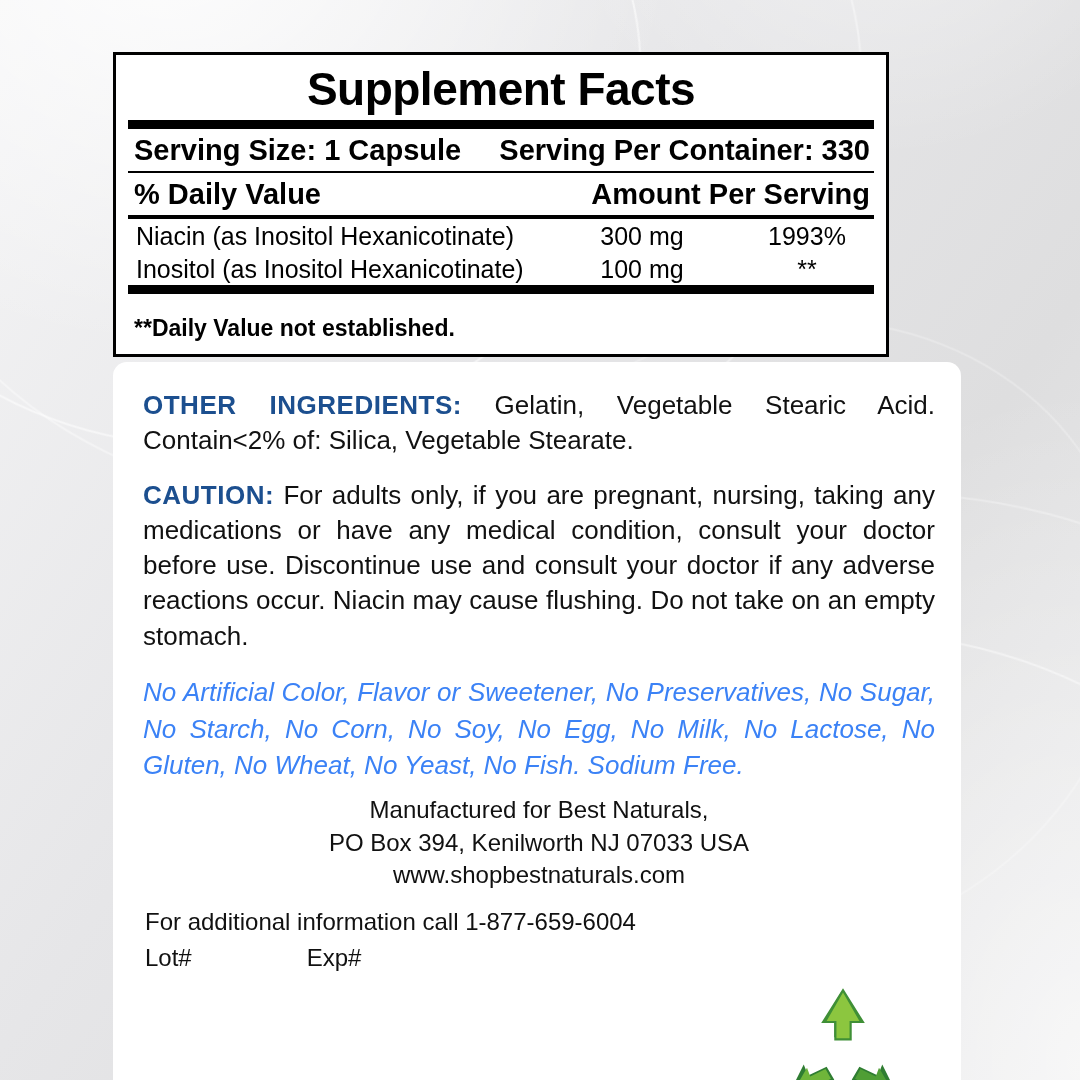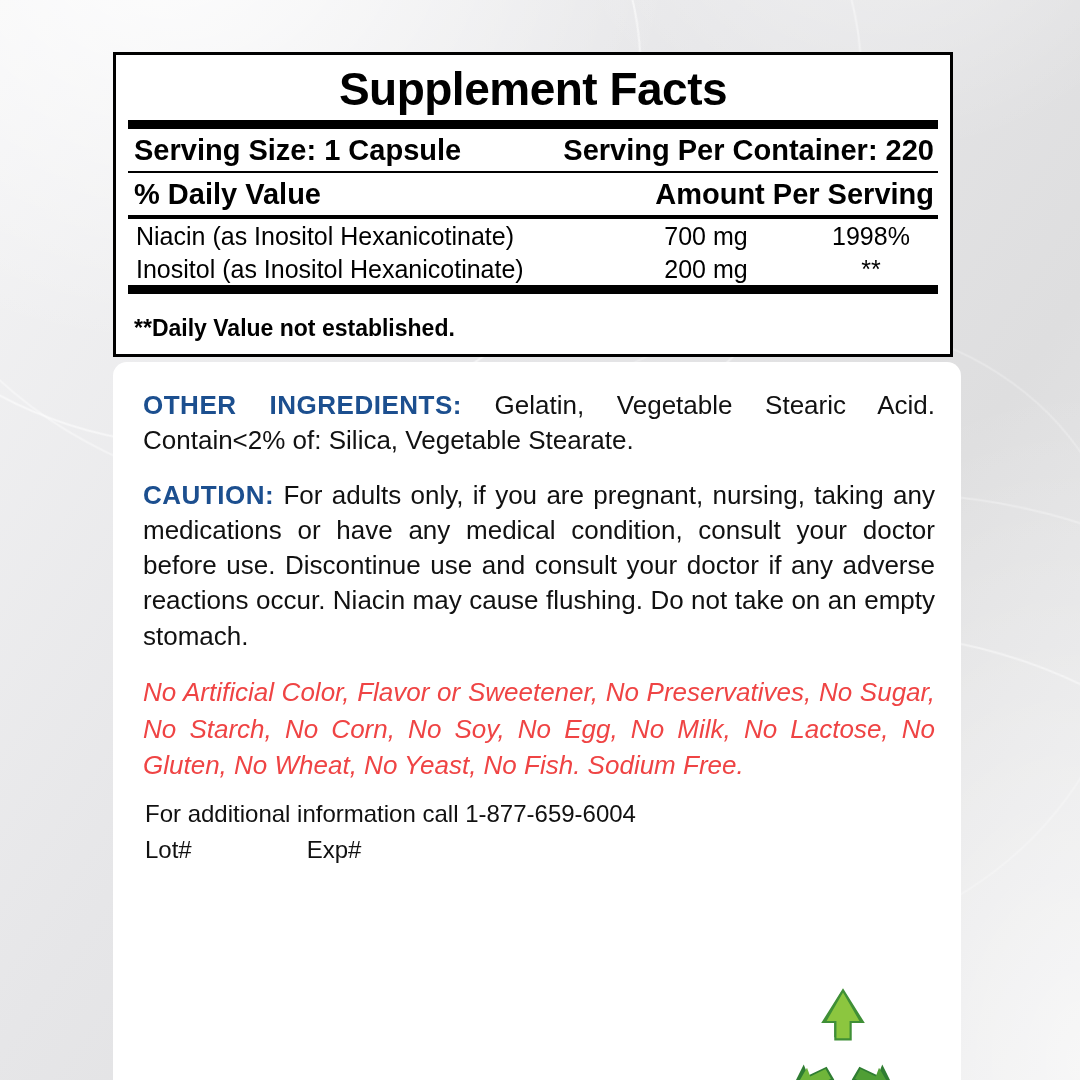--- a/index.html
+++ b/index.html
@@ -44,21 +44,21 @@
   .sw2 { left: -120px; top: -300px; width: 980px; height: 800px; transform: rotate(-8deg); border-color: rgba(255,255,255,0.4); }
   .sw3 { right: -260px; bottom: -320px; width: 900px; height: 760px; transform: rotate(14deg); border-color: rgba(255,255,255,0.45); }
   .sw4 { right: -360px; bottom: -240px; width: 1020px; height: 820px; transform: rotate(10deg); border-color: rgba(255,255,255,0.3); }
   .sw5 { left: 40%; top: 30%; width: 700px; height: 620px; transform: rotate(-20deg); border-color: rgba(255,255,255,0.25); }
 
   
   .facts-panel {
     position: absolute;
     left: 113px;
     top: 52px;
-    width: 840px;
+    width: 776px;
     background: #ffffff;
     border: 3px solid #000;
     box-sizing: border-box;
     padding: 6px 12px 10px 12px;
     color: #000;
   }
   .facts-title {
     text-align: center;
     font-weight: 700;
     font-size: 46px;
@@ -118,21 +118,21 @@
     margin: 0 0 20px 0;
     text-align: justify;
     text-justify: inter-word;
   }
   .hl {
     color: #1c4f8f;
     font-weight: 700;
     letter-spacing: 0.5px;
   }
   .free-from {
-    color: #ef4444;
+    color: #3b82f6;
     font-style: italic;
     font-size: 26px;
     line-height: 1.42;
     text-align: justify;
     text-align-last: left;
     margin: 0 0 10px 0;
   }
   .mfg {
     text-align: center;
     font-size: 24px;
@@ -171,41 +171,41 @@
   <div class="swoosh sw4"></div>
   <div class="swoosh sw5"></div>
 </div>
 
 <div class="facts-panel">
   <div class="facts-title">Supplement Facts</div>
 
   <div class="rule-thick"></div>
   <div class="facts-row">
     <span>Serving Size: 1 Capsule</span>
-    <span>Serving Per Container: 220</span>
+    <span>Serving Per Container: 330</span>
   </div>
 
   <div class="rule-thin"></div>
   <div class="facts-row">
     <span>% Daily Value</span>
     <span>Amount Per Serving</span>
   </div>
 
   <div class="rule-med"></div>
 
   <table class="facts-table">
     <tbody>
         <tr>
       <td class="c-name">Niacin (as Inositol Hexanicotinate)</td>
-      <td class="c-amt">700 mg</td>
-      <td class="c-dv">1998%</td>
+      <td class="c-amt">300 mg</td>
+      <td class="c-dv">1993%</td>
     </tr>
     <tr>
       <td class="c-name">Inositol (as Inositol Hexanicotinate)</td>
-      <td class="c-amt">200 mg</td>
+      <td class="c-amt">100 mg</td>
       <td class="c-dv">**</td>
     </tr>
   </tbody>
     </table>
 
   <div class="rule-thick"></div>
   <div class="footnote">**Daily Value not established.</div>
 </div>
 
 <div class="info-card">
@@ -213,20 +213,25 @@
   <p class="para">
     <span class="hl">OTHER  INGREDIENTS:</span><span> Gelatin, Vegetable Stearic Acid. Contain&lt;2% of: Silica, Vegetable Stearate.</span>
   </p>
 
   <p class="para">
     <span class="hl">CAUTION:</span><span> For adults only, if you are pregnant, nursing, taking any medications or have any medical condition, consult your doctor before use. Discontinue use and consult your doctor if any adverse reactions occur. Niacin may cause flushing. Do not take on an empty stomach.</span>
   </p>
 
   <p class="free-from">No Artificial Color, Flavor or Sweetener, No Preservatives, No Sugar, No Starch, No Corn, No Soy, No Egg, No Milk, No Lactose, No Gluten, No Wheat, No Yeast, No Fish. Sodium Free.</p>
 
+  <div class="mfg">
+    <div>Manufactured for Best Naturals,</div>
+    <div>PO Box 394, Kenilworth NJ 07033 USA</div>
+    <div>www.shopbestnaturals.com</div>
+  </div>
 
   <div class="contact">For additional information call 1-877-659-6004</div>
 
   <div class="lot-row">
     <span>Lot#</span>
     <span class="exp">Exp#</span>
   </div>
 
   <svg class="recycle" viewBox="0 0 120 110">
     <g>

